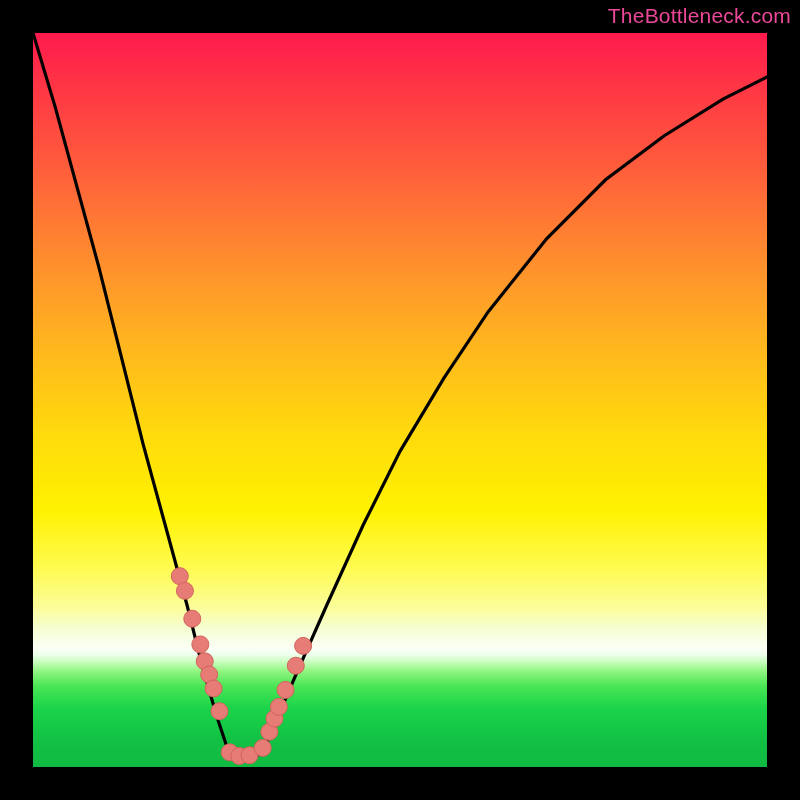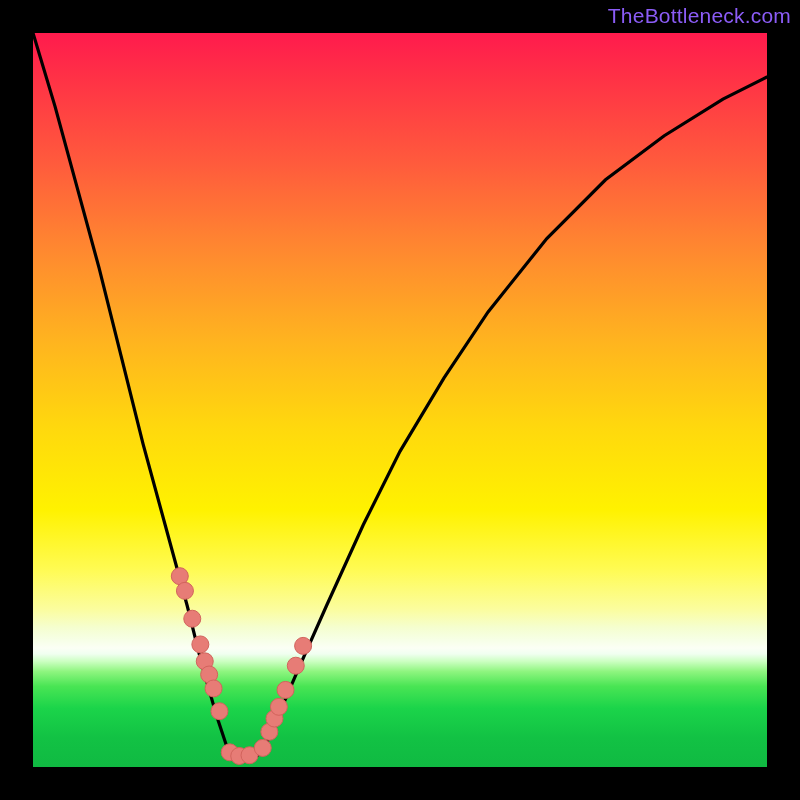--- a/index.html
+++ b/index.html
@@ -64,21 +64,21 @@
     width: 734px;
     height: 734px;
     overflow: visible;
   }
   .attribution {
     position: absolute;
     top: 4px;
     right: 9px;
     font-size: 21px;
     font-weight: 500;
-    color: #8b5cf6;
+    color: #ec4899;
     letter-spacing: 0.2px;
   }
 </style>
 </head>
 <body>
 
 <div class="frame">
   <div class="plot">
     <div class="gradient"></div>
     <svg class="curve" viewBox="0 0 734 734">

